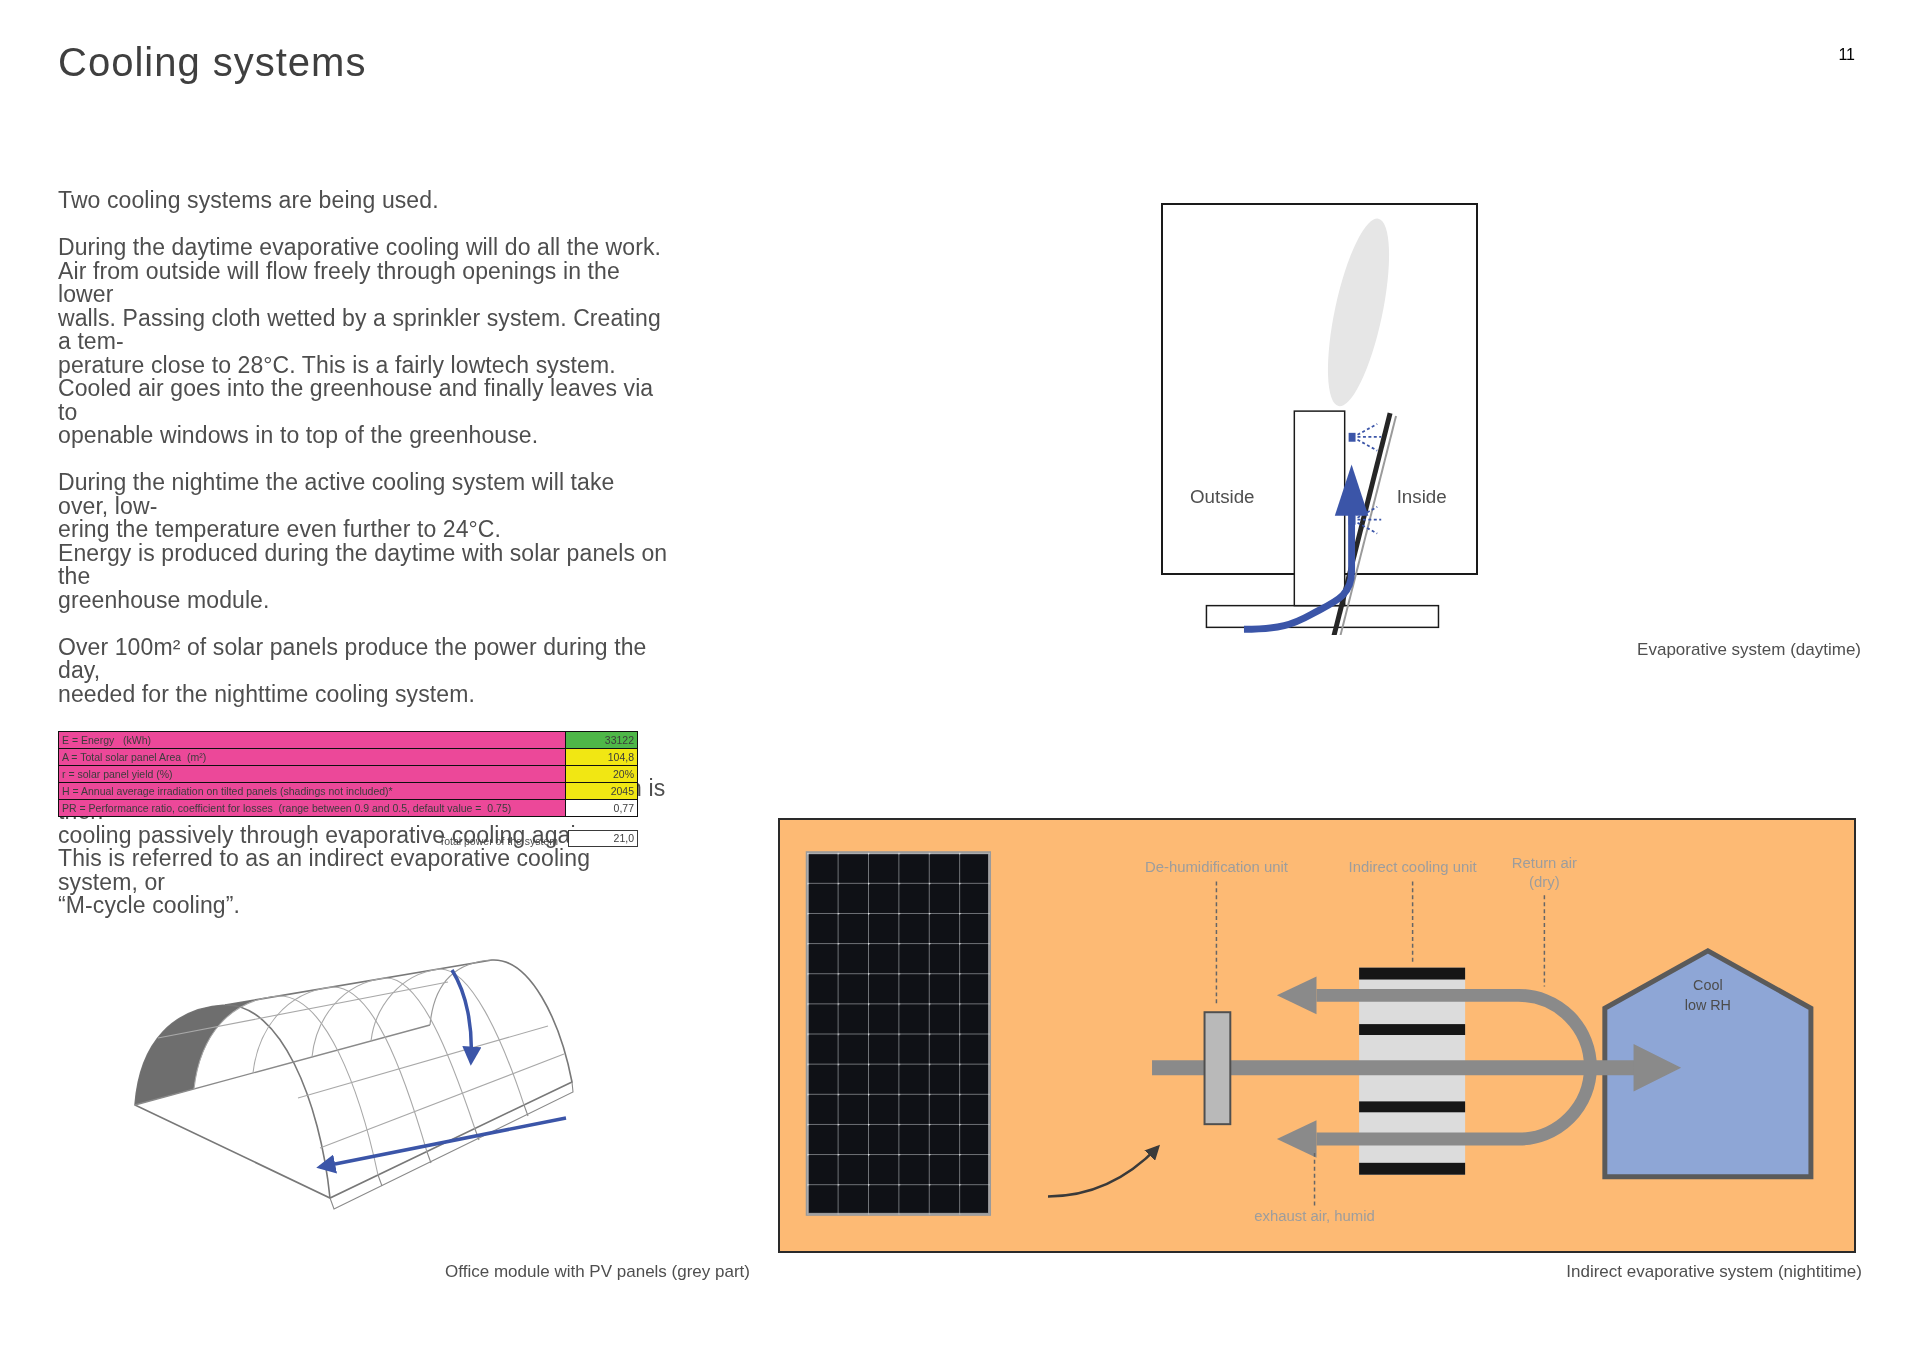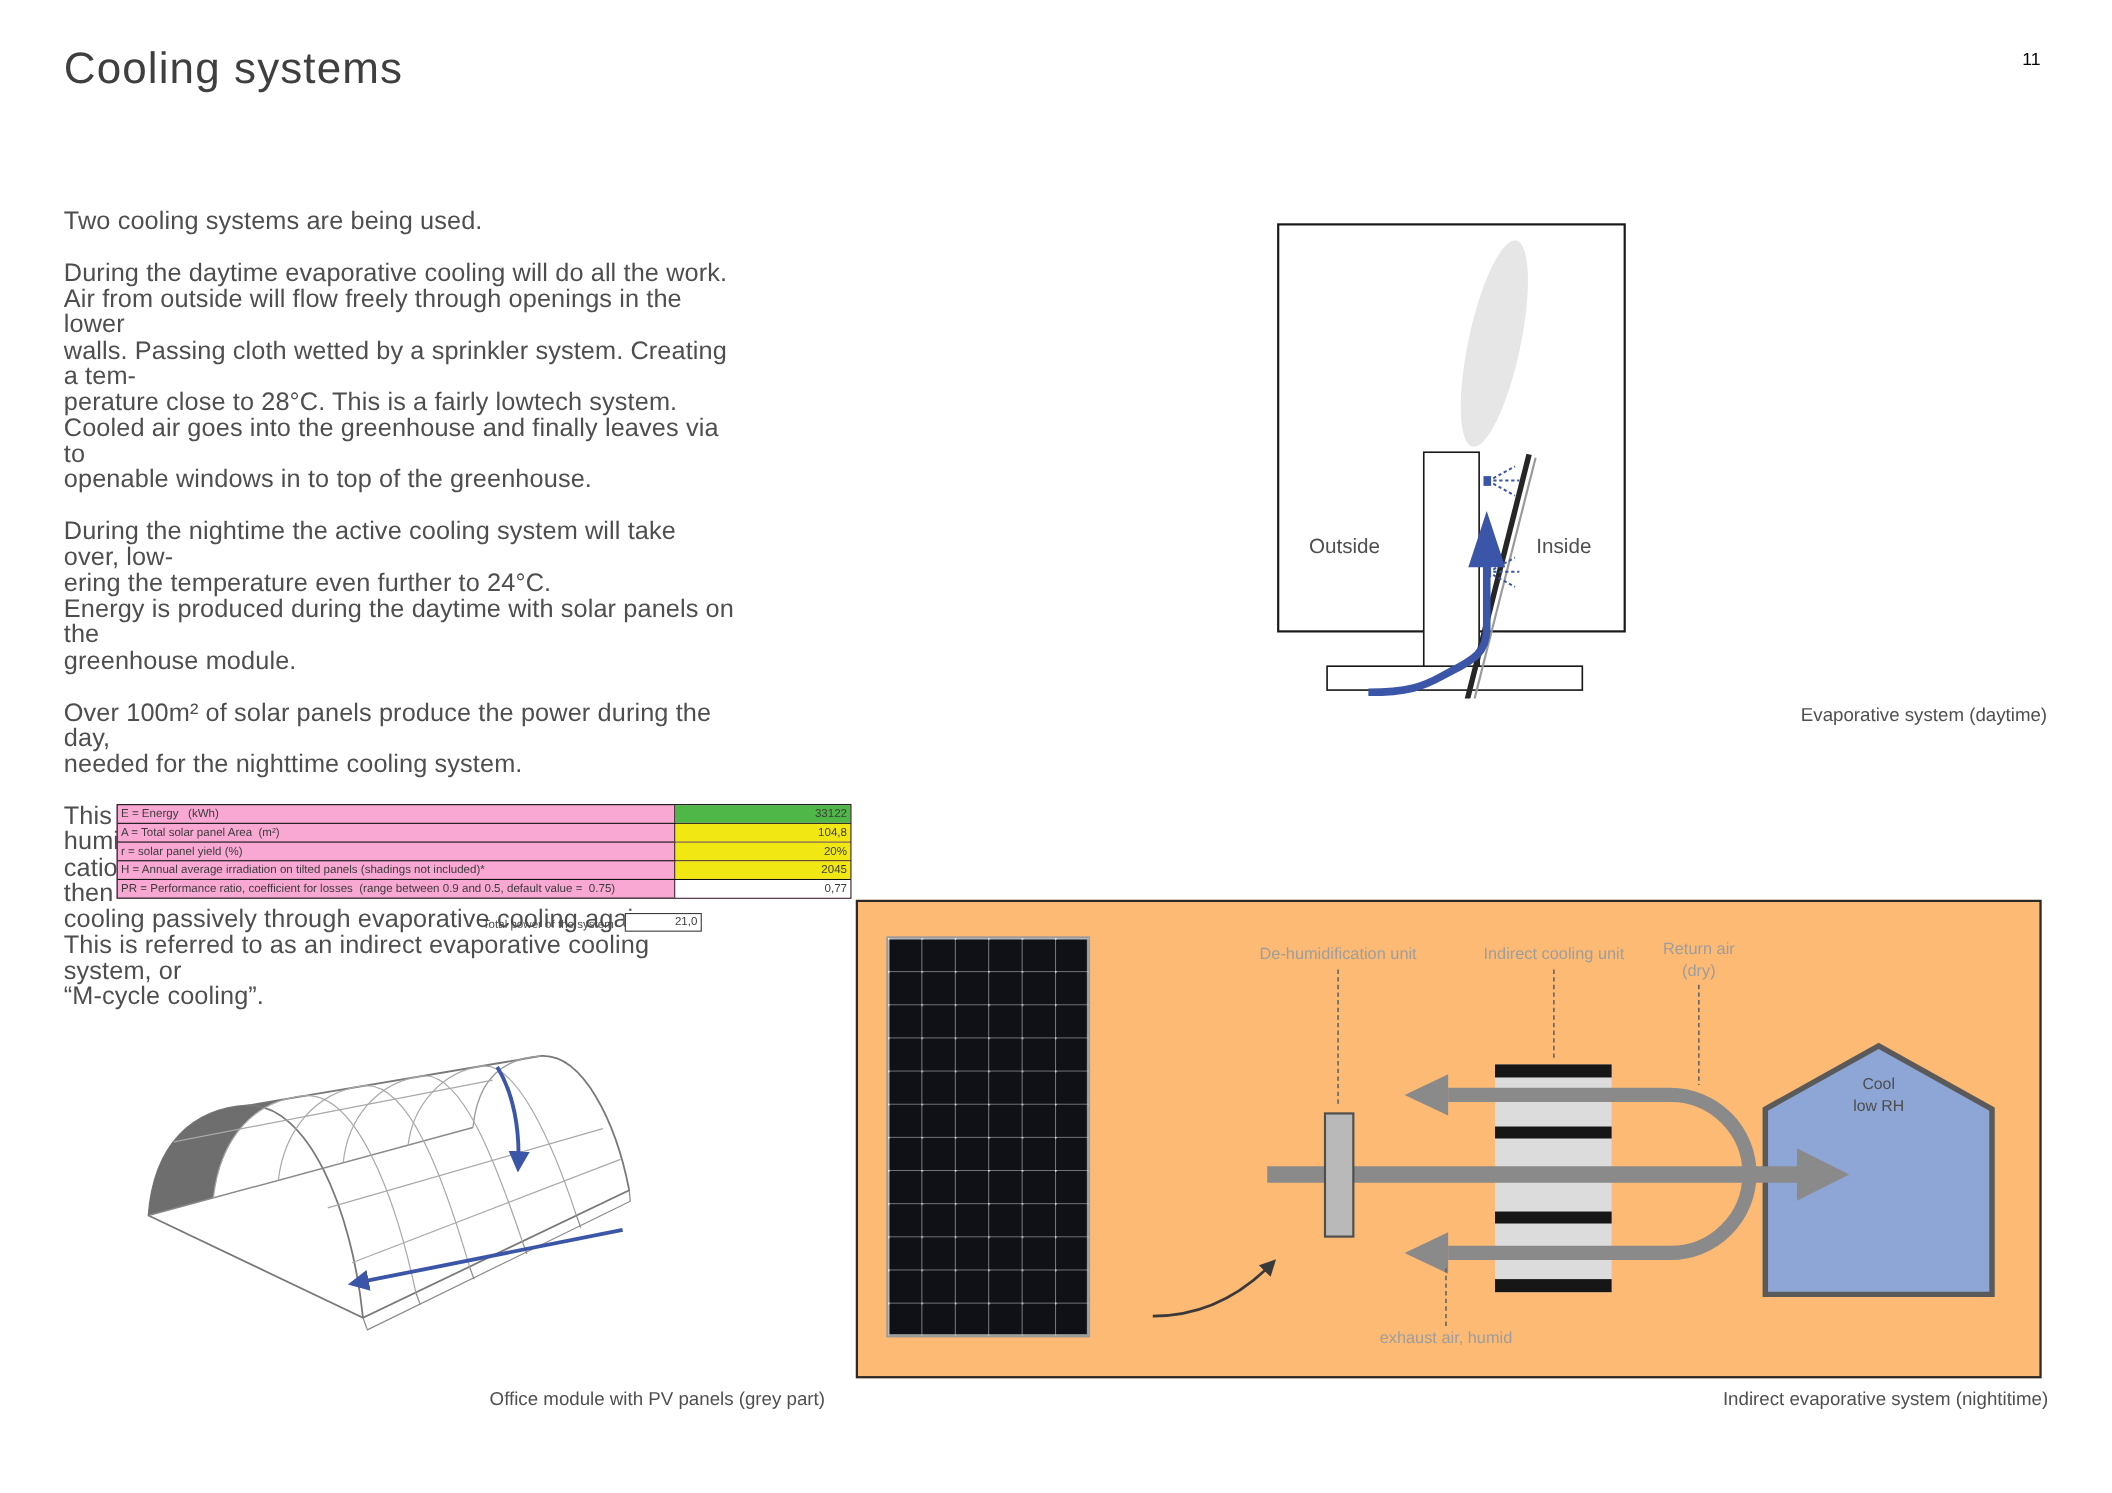--- a/index.html
+++ b/index.html
@@ -15,23 +15,23 @@
   .page-number{
     position:absolute;right:65px;top:46px;font-size:16px;color:#000000;
   }
   .body-col{
     position:absolute;left:58px;top:189px;width:610px;
     font-size:23px;line-height:23.5px;color:#4e4e4e;letter-spacing:0.1px;
   }
   .para{white-space:pre-line;margin:0 0 23.5px 0;}
   
   .calc-table{
-    position:absolute;left:58px;top:731px;width:668px;
-    border:1.5px solid #101010;box-sizing:border-box;background:#f9a8d4;
-    font-size:10.5px;color:#3c3c3c;margin-left:48px;
+    position:absolute;left:58px;top:731px;width:580px;
+    border:1.5px solid #101010;box-sizing:border-box;background:#ec4899;
+    font-size:10.5px;color:#3c3c3c;
   }
   .trow{display:flex;height:16px;border-bottom:1.5px solid #101010;}
   .trow:last-child{border-bottom:none;}
   .tlabel{
     flex:0 0 503px;border-right:1.5px solid #101010;padding-left:3px;
     line-height:16px;white-space:pre;overflow:hidden;
   }
   .tvalue{flex:1;text-align:right;padding-right:3px;line-height:16px;}
   .total-row{
     position:absolute;left:58px;top:830px;width:580px;display:flex;

